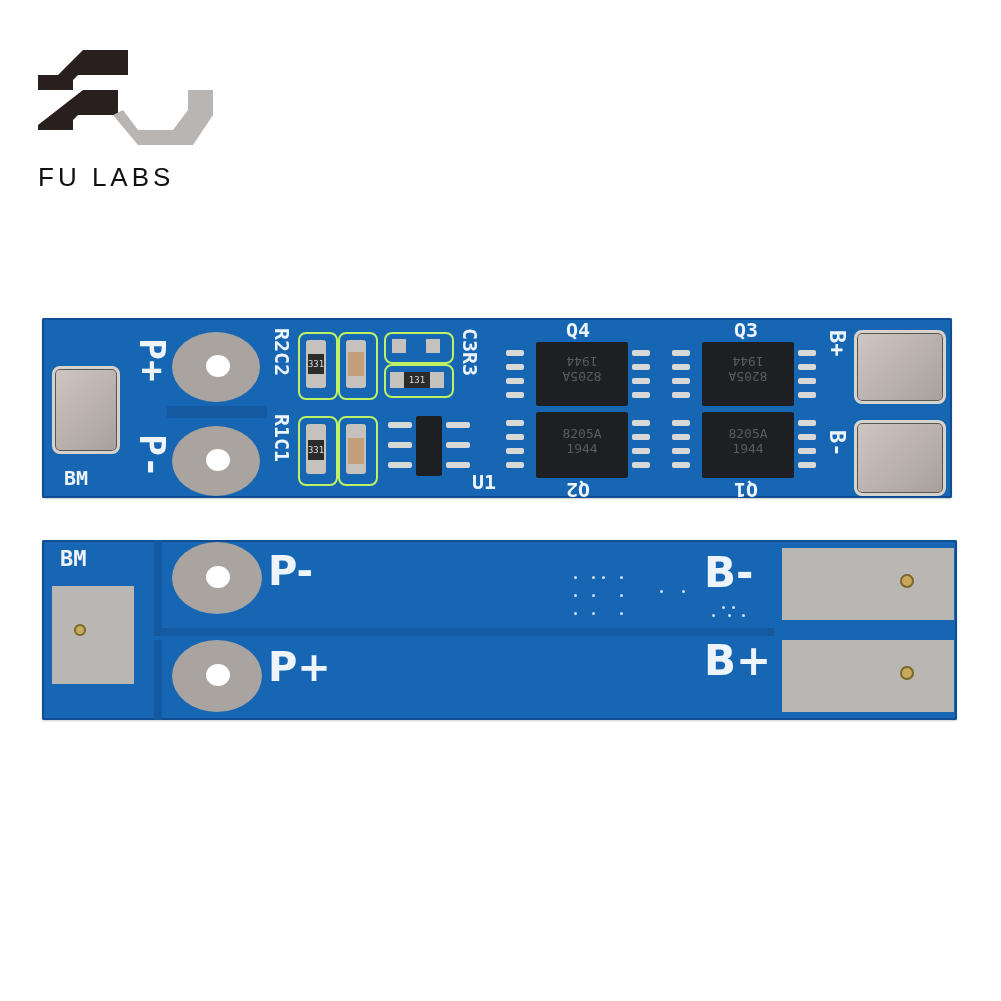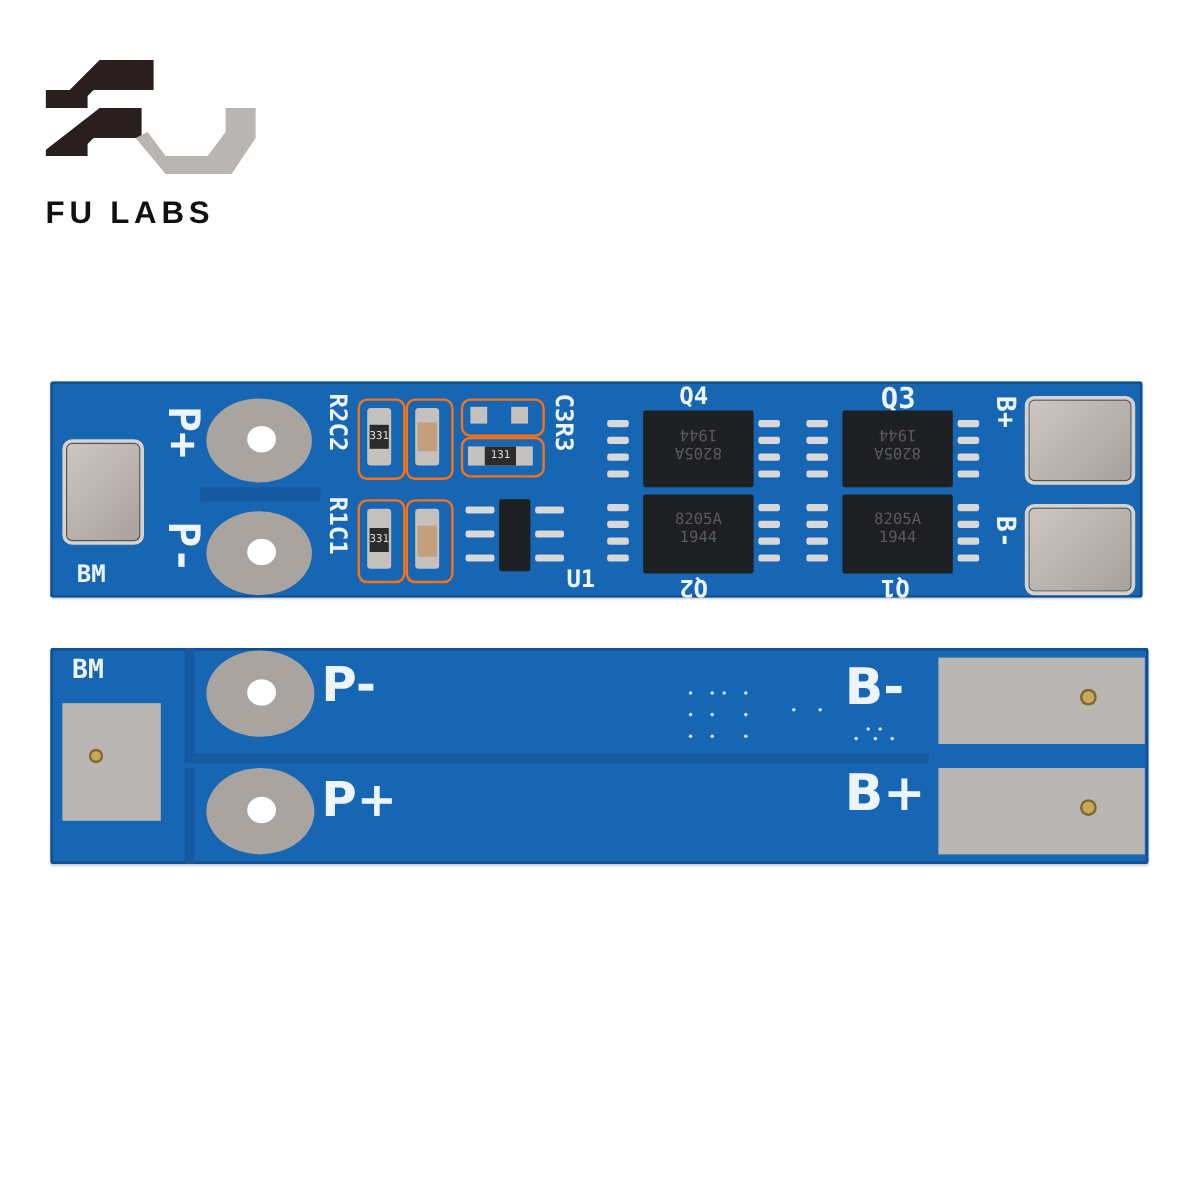--- a/index.html
+++ b/index.html
@@ -1,33 +1,33 @@
 <!DOCTYPE html>
 <html><head>
 <meta charset="utf-8">
 <style>
   html,body{margin:0;padding:0;background:#fff;}
   body{width:1001px;height:1001px;position:relative;overflow:hidden;font-family:"DejaVu Sans",sans-serif;}
   .abs{position:absolute;}
   
   .logo{left:38px;top:30px;width:180px;height:160px;}
-  .logo-text{left:38px;top:162px;font-family:"Liberation Sans",sans-serif;font-weight:bold;font-size:26px;letter-spacing:4px;color:#111;}
+  .logo-text{left:38px;top:162px;font-family:"Liberation Sans",sans-serif;font-weight:normal;font-size:26px;letter-spacing:4px;color:#111;}
   
   .board{background:#1766b3;box-shadow:inset 0 0 0 2px #0f4f91, 0 1px 2px rgba(0,0,0,.2);border-radius:2px;}
   .board-top{left:42px;top:318px;width:910px;height:180px;}
   .board-bottom{left:42px;top:540px;width:915px;height:180px;}
   .trace-dark{background:#155aa0;}
   .silk{color:#eef4fb;font-family:"DejaVu Sans Mono",monospace;font-weight:bold;}
   .pad-sq{background:linear-gradient(135deg,#cfc6c2,#a8a09c);border:3px solid #d7d2cc;border-radius:8px;box-shadow:0 0 0 1px #555 inset;}
   .pad-round{background:#a9a4a0;border-radius:50%;}
   .hole{background:#fff;border-radius:50%;position:absolute;}
   .chip{background:#1e1f22;border-radius:2px;}
   .pin{background:#d8d8d8;height:6px;width:18px;border-radius:2px;position:absolute;}
   .chip-mark{color:#5a5b60;font-family:"DejaVu Sans Mono",monospace;font-size:13px;text-align:center;}
-  .smd{border:2px solid #f97316;border-radius:8px;}
+  .smd{border:2px solid #bef264;border-radius:8px;}
   .res{background:#2b2b2b;color:#ddd;font-family:"DejaVu Sans Mono",monospace;font-size:9px;display:flex;align-items:center;justify-content:center;}
   .cap{background:#c4a07a;}
   .metal{background:#c5c1bd;}
   .gray-pad{background:#b9b6b3;}
   .via{width:8px;height:8px;border-radius:50%;background:#c8a95a;box-shadow:0 0 0 2px #7a6830 inset;position:absolute;}
   .dot{width:3px;height:3px;background:#cfe0f5;border-radius:50%;position:absolute;}
 </style>
 </head>
 <body>
 
@@ -117,21 +117,21 @@
     <div class="pin" style="left:464px;top:144px;"></div>
   <div class="pin" style="left:590px;top:32px;"></div>
     <div class="pin" style="left:590px;top:46px;"></div>
     <div class="pin" style="left:590px;top:60px;"></div>
     <div class="pin" style="left:590px;top:74px;"></div>
   <div class="pin" style="left:590px;top:102px;"></div>
     <div class="pin" style="left:590px;top:116px;"></div>
     <div class="pin" style="left:590px;top:130px;"></div>
     <div class="pin" style="left:590px;top:144px;"></div>
 
-  <div class="abs silk" style="left:692px;top:0px;font-size:24px;">Q3</div>
+  <div class="abs silk" style="left:692px;top:0px;font-size:20px;">Q3</div>
   <div class="pin" style="left:630px;top:32px;"></div>
     <div class="pin" style="left:630px;top:46px;"></div>
     <div class="pin" style="left:630px;top:60px;"></div>
     <div class="pin" style="left:630px;top:74px;"></div>
   <div class="pin" style="left:630px;top:102px;"></div>
     <div class="pin" style="left:630px;top:116px;"></div>
     <div class="pin" style="left:630px;top:130px;"></div>
     <div class="pin" style="left:630px;top:144px;"></div>
   <div class="abs chip" style="left:660px;top:24px;width:92px;height:64px;">
     <div class="chip-mark" style="transform:rotate(180deg);margin-top:12px;">1944</div>

